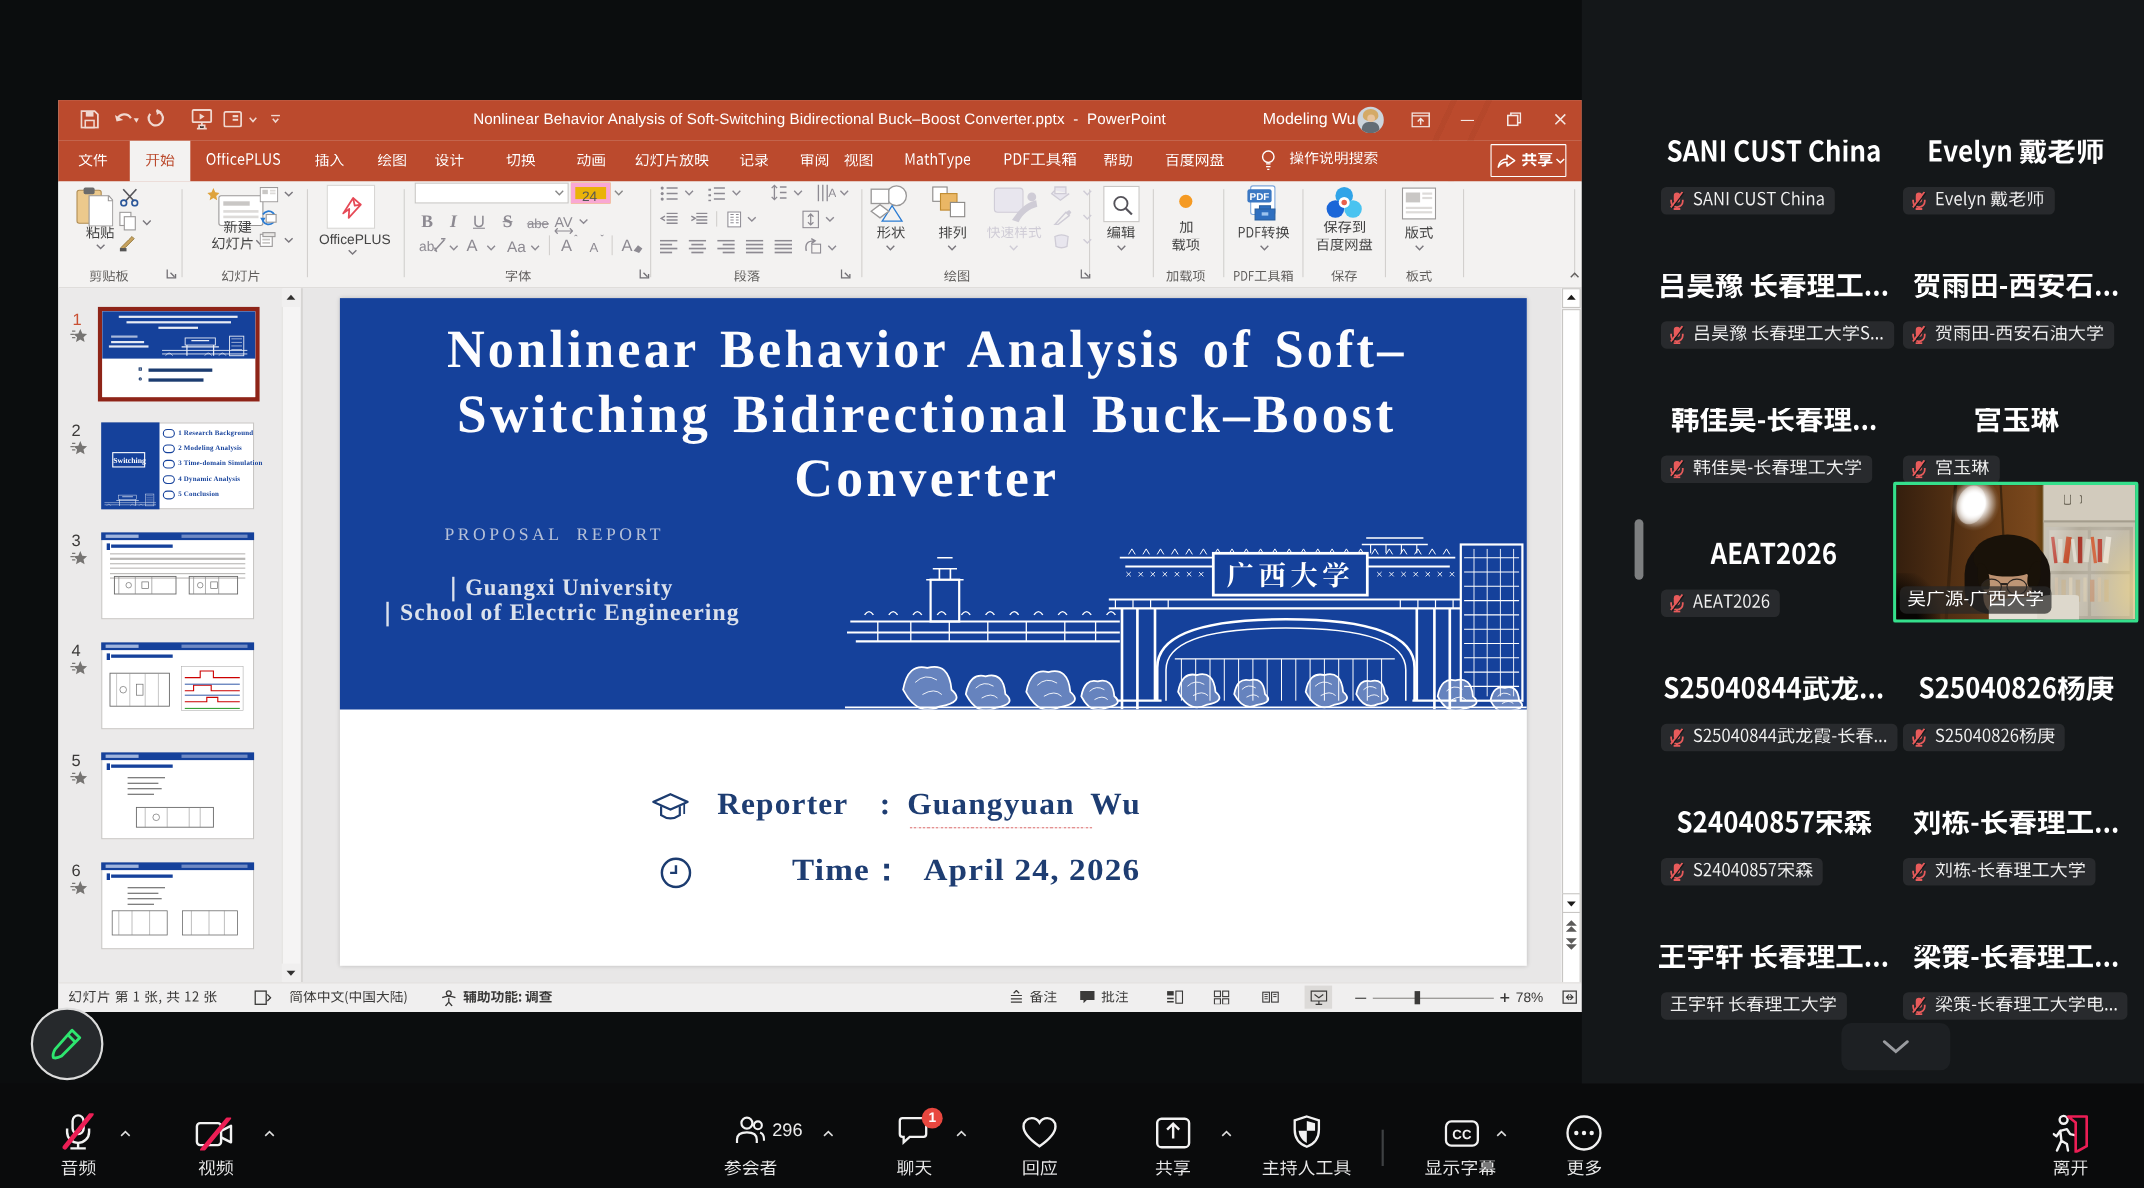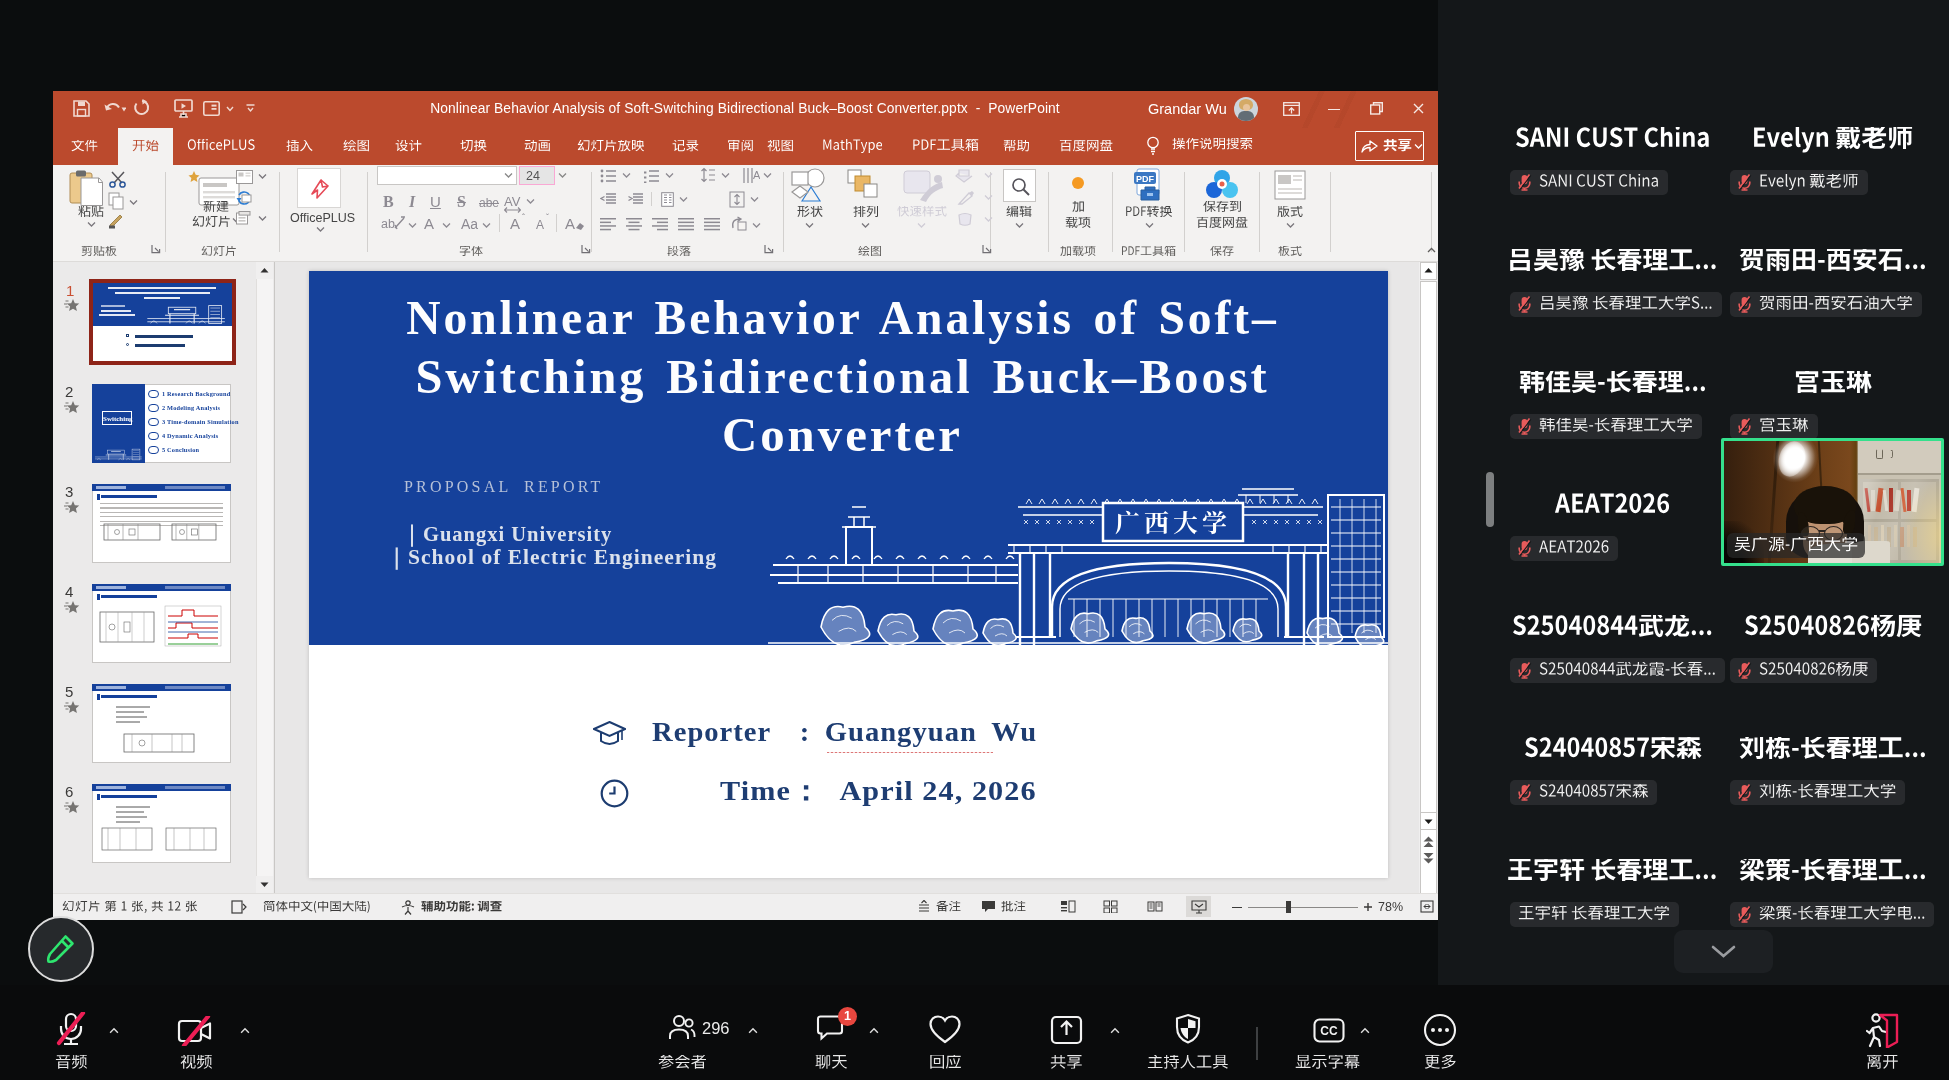--- a/index.html
+++ b/index.html
@@ -33,21 +33,21 @@
       <rect x="8.5" y="3.6" width="5" height="2" fill="#f0d8d0"></rect>
       <rect x="8.5" y="7" width="5" height="1.8" fill="#f0d8d0"></rect>
     </svg>
     <svg class="abs" style="left:226px;top:106px" width="8" height="6" viewBox="0 0 8 6">
       <path d="M1 1 L4 4.5 L7 1" stroke="#f0d8d0" stroke-width="1.4" fill="none"></path>
     </svg>
     <svg class="abs" style="left:246px;top:104px" width="9" height="9" viewBox="0 0 9 9">
       <path d="M0.5 1 h8 M2 4 L4.5 7 L7 4" stroke="#f0d8d0" stroke-width="1.4" fill="none"></path>
     </svg>
     <div class="abs" style="left:381px;top:101px;width:728px;text-align:center;font-size:13.8px;color:#fff;font-family:'Liberation Sans',sans-serif;letter-spacing:0.1px">Nonlinear Behavior Analysis of Soft-Switching Bidirectional Buck–Boost Converter.pptx &nbsp;-&nbsp; PowerPoint</div>
-    <div class="abs" style="left:1148px;top:101px;font-size:14.5px;color:#ffffff">Grandar Wu</div>
+    <div class="abs" style="left:1148px;top:101px;font-size:14.5px;color:#ffffff">Modeling Wu</div>
     <div class="abs" style="left:1234px;top:97px;width:24px;height:24px;border-radius:50%;background:#ccd5dc;overflow:hidden">
       <div class="abs" style="left:5px;top:2px;width:14px;height:11px;border-radius:50% 50% 40% 40%;background:#d4aa66"></div>
       <div class="abs" style="left:8.5px;top:7px;width:7px;height:7px;border-radius:50%;background:#e8c49c"></div>
       <div class="abs" style="left:4px;top:13.5px;width:16px;height:11px;border-radius:6px 6px 0 0;background:#626d75"></div>
     </div>
     <svg class="abs" style="left:1283px;top:102px" width="17" height="14" viewBox="0 0 17 14">
       <rect x="0.7" y="0.7" width="15.6" height="12.6" fill="none" stroke="#f5e8e4" stroke-width="1.3"></rect>
       <path d="M0.7 3.4 H16.3" stroke="#f5e8e4" stroke-width="1.2"></path>
       <path d="M8.5 11.5 L8.5 6 M5.8 8.5 L8.5 5.8 L11.2 8.5" stroke="#f5e8e4" stroke-width="1.3" fill="none"></path>
     </svg>
@@ -255,21 +255,21 @@
       </svg>
     </div>
     <div class="abs" style="left:290px;top:211px;width:60px;text-align:center;font-size:12.5px;color:#444;font-weight:normal">OfficePLUS</div>
     <svg class="abs" style="left:316px;top:226px" width="9" height="7" viewBox="0 0 9 7">
       <path d="M1 1.5 L4.5 5 L8 1.5" stroke="#7a777d" stroke-width="1.3" fill="none"></path>
     </svg>
     <div class="abs" style="left:377px;top:166px;width:140px;height:19px;background:#fff;border:1px solid #c8c6c4"></div>
     <svg class="abs" style="left:504px;top:172px" width="9" height="7" viewBox="0 0 9 7">
       <path d="M1 1.5 L4.5 5 L8 1.5" stroke="#888" stroke-width="1.3" fill="none"></path>
     </svg>
-    <div class="abs" style="left:519px;top:166px;width:36px;height:19px;background:#e5e5e5;border:1px solid #f9a8d4;font-size:12.5px;color:#555;padding:2px 0 0 6px">24</div>
+    <div class="abs" style="left:519px;top:166px;width:36px;height:19px;background:#eab308;border:4px solid #f9a8d4;font-size:12.5px;color:#555;padding:2px 0 0 6px">24</div>
     <svg class="abs" style="left:558px;top:172px" width="9" height="7" viewBox="0 0 9 7">
       <path d="M1 1.5 L4.5 5 L8 1.5" stroke="#888" stroke-width="1.3" fill="none"></path>
     </svg>
     <div class="abs" style="left:383px;top:193px;font-family:'Liberation Serif',serif;font-weight:bold;font-size:16px;color:#8d8a92">B</div>
     <div class="abs" style="left:409px;top:193px;font-family:'Liberation Serif',serif;font-style:italic;font-weight:bold;font-size:16px;color:#8d8a92">I</div>
     <div class="abs" style="left:430px;top:193px;font-size:15px;text-decoration:underline;color:#8d8a92">U</div>
     <div class="abs" style="left:457px;top:193px;font-family:'Liberation Serif',serif;font-weight:bold;font-size:16px;text-decoration:line-through;color:#8d8a92">S</div>
     <div class="abs" style="left:479px;top:196px;font-size:12px;text-decoration:line-through;color:#8d8a92">abe</div>
     <div class="abs" style="left:504px;top:194px;font-size:13px;color:#8d8a92">AV</div>
     <svg class="abs" style="left:504px;top:207px" width="17" height="6" viewBox="0 0 17 6">
@@ -671,21 +671,21 @@
     <svg class="abs" style="left:1421px;top:851px" width="15" height="16" viewBox="0 0 15 16">
       <path d="M2.5 2 L7.5 7 L12.5 2 Z M2.5 7.5 L7.5 12.5 L12.5 7.5 Z" fill="#5c5b5a"></path>
     </svg>
     <div class="abs" style="left:309px;top:271px;width:1079px;height:607px;background:#fff;box-shadow:0 0 4px rgba(0,0,0,0.18)"></div>
     <div class="abs" style="left:309px;top:271px;width:1079px;height:374px;background:#15419b"></div>
     <div style="position:absolute;width:1079px;left:303px;text-align:center;color:#fdfdfe;font-family:'Liberation Serif',serif;font-weight:bold;font-size:49px;letter-spacing:3px;word-spacing:5px;line-height:58.5px;white-space:nowrap;top:289px;transform:scaleX(0.97)">Nonlinear Behavior Analysis of Soft–</div>
     <div style="position:absolute;width:1079px;left:303px;text-align:center;color:#fdfdfe;font-family:'Liberation Serif',serif;font-weight:bold;font-size:49px;letter-spacing:3px;word-spacing:5px;line-height:58.5px;white-space:nowrap;top:347.5px;transform:scaleX(0.987)">Switching Bidirectional Buck–Boost</div>
     <div style="position:absolute;width:1079px;left:303px;text-align:center;color:#fdfdfe;font-family:'Liberation Serif',serif;font-weight:bold;font-size:49px;letter-spacing:3px;word-spacing:5px;line-height:58.5px;white-space:nowrap;top:406px;transform:scaleX(0.996)">Converter</div>
     <div class="abs" style="left:404px;top:478px;font-family:'Liberation Serif',serif;font-weight:normal;font-size:16px;color:#b6c1d8;letter-spacing:3.2px;word-spacing:6px">PROPOSAL REPORT</div>
     <div style="position:absolute;width:420px;left:297px;text-align:center;color:#dbe1ec;font-family:'Liberation Serif',serif;font-weight:bold;font-size:21.5px;letter-spacing:1px;white-space:nowrap;top:519px;transform:scaleX(0.957)">｜Guangxi University</div>
-    <div style="position:absolute;width:420px;left:297px;text-align:right;color:#dbe1ec;font-family:'Liberation Serif',serif;font-weight:bold;font-size:21.5px;letter-spacing:1px;white-space:nowrap;top:542px;transform:scaleX(1.0)">｜School of Electric Engineering</div>
+    <div style="position:absolute;width:420px;left:297px;text-align:center;color:#dbe1ec;font-family:'Liberation Serif',serif;font-weight:bold;font-size:21.5px;letter-spacing:1px;white-space:nowrap;top:542px;transform:scaleX(1.0)">｜School of Electric Engineering</div>
     <svg class="abs" style="left:768px;top:487px" width="620" height="158" viewBox="0 0 620 158">
       <path d="M5 78 H250 M2 88 H250 M10 96 H250" stroke="#fff" fill="none" stroke-width="2"></path>
       <path d="M30 78 V96 M60 78 V96 M95 78 V96 M130 78 V96 M165 78 V96 M200 78 V96 M228 78 V96" stroke="#fff" fill="none" stroke-width="1.2"></path>
       <path d="M18 72 q4 -6 8 0" stroke="#fff" fill="none" stroke-width="1.3"></path>
       <path d="M40 72 q4 -6 8 0" stroke="#fff" fill="none" stroke-width="1.3"></path>
       <path d="M62 72 q4 -6 8 0" stroke="#fff" fill="none" stroke-width="1.3"></path>
       <path d="M84 72 q4 -6 8 0" stroke="#fff" fill="none" stroke-width="1.3"></path>
       <path d="M106 72 q4 -6 8 0" stroke="#fff" fill="none" stroke-width="1.3"></path>
       <path d="M128 72 q4 -6 8 0" stroke="#fff" fill="none" stroke-width="1.3"></path>
       <path d="M150 72 q4 -6 8 0" stroke="#fff" fill="none" stroke-width="1.3"></path>

